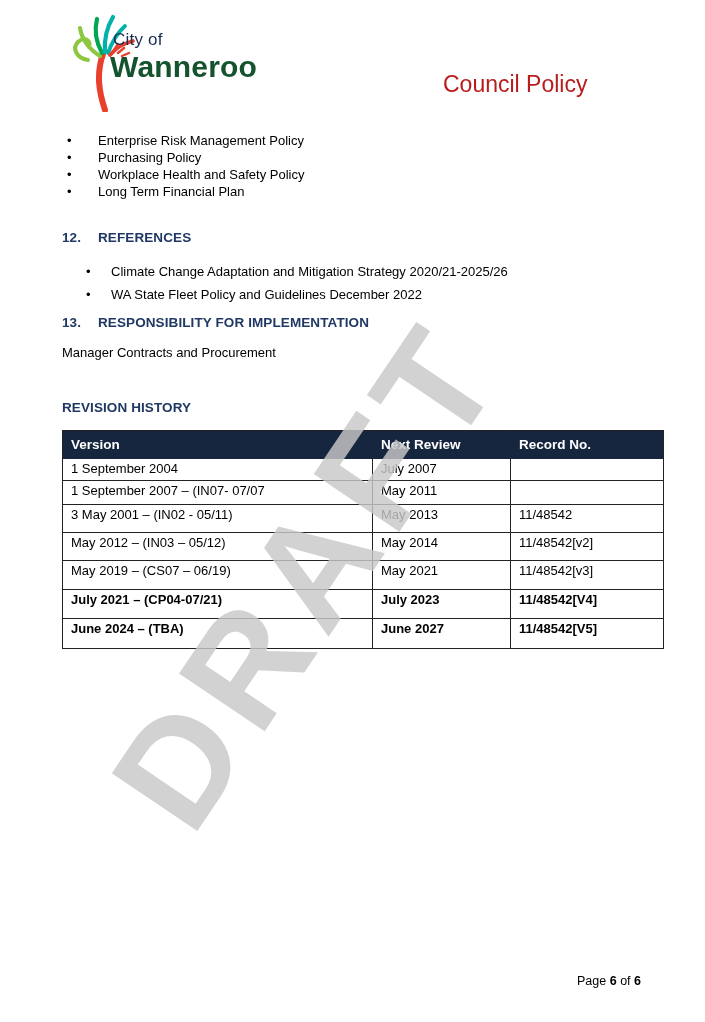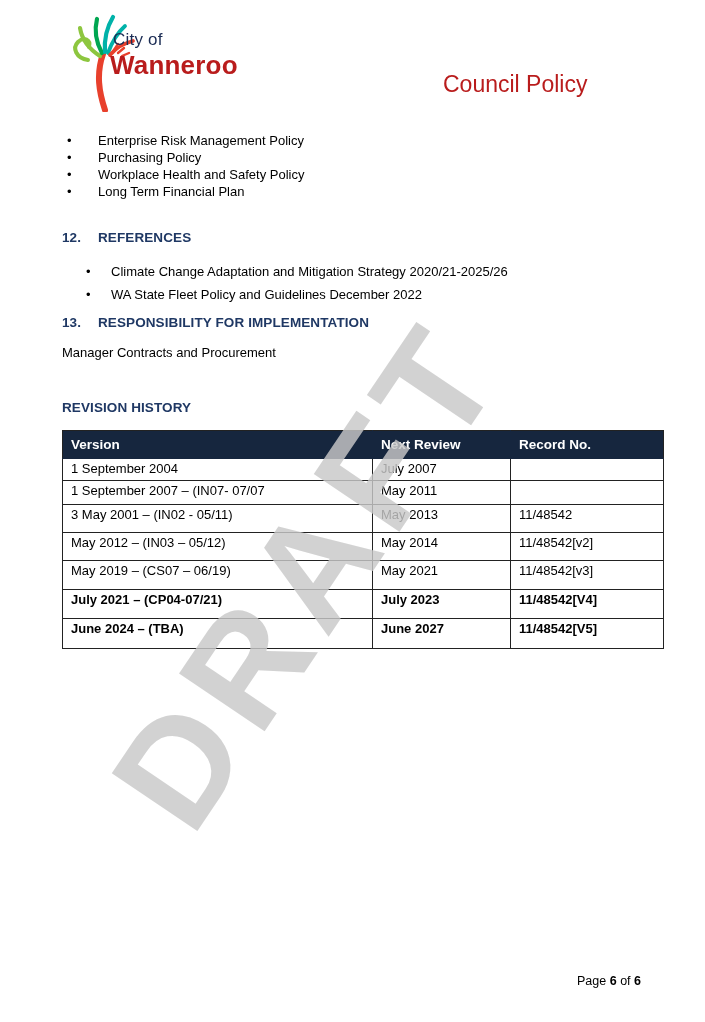--- a/index.html
+++ b/index.html
@@ -7,21 +7,21 @@
   .page {
     position:relative; width:705px; height:1022px; margin:0 auto;
     background:#ffffff; overflow:hidden;
     font-family:"Liberation Sans", sans-serif; color:#000;
   }
 
   
   .logo { position:absolute; left:58px; top:12px; width:240px; height:100px; }
   .logo svg { position:absolute; left:0; top:0; }
   .logo-city   { position:absolute; left:55px; top:18px; font-size:17px; color:#1b2c54; letter-spacing:0.2px; }
-  .logo-wanneroo { position:absolute; left:52px; top:38px; font-size:26px; font-weight:bold; color:#b91c1c; letter-spacing:0.2px; }
+  .logo-wanneroo { position:absolute; left:52px; top:38px; font-size:30px; font-weight:bold; color:#14532d; letter-spacing:0.2px; }
   .doc-type {
     position:absolute; left:443px; top:71px; width:230px;
     font-size:23px; color:#b91c1c;
   }
 
   
   .blist { position:absolute; list-style:none; font-size:13px; }
   .blist li { position:relative; }
   .blist li::before { content:"\2022"; position:absolute; font-size:13px; }
   .list-a { left:62px; top:132px; width:520px; }

